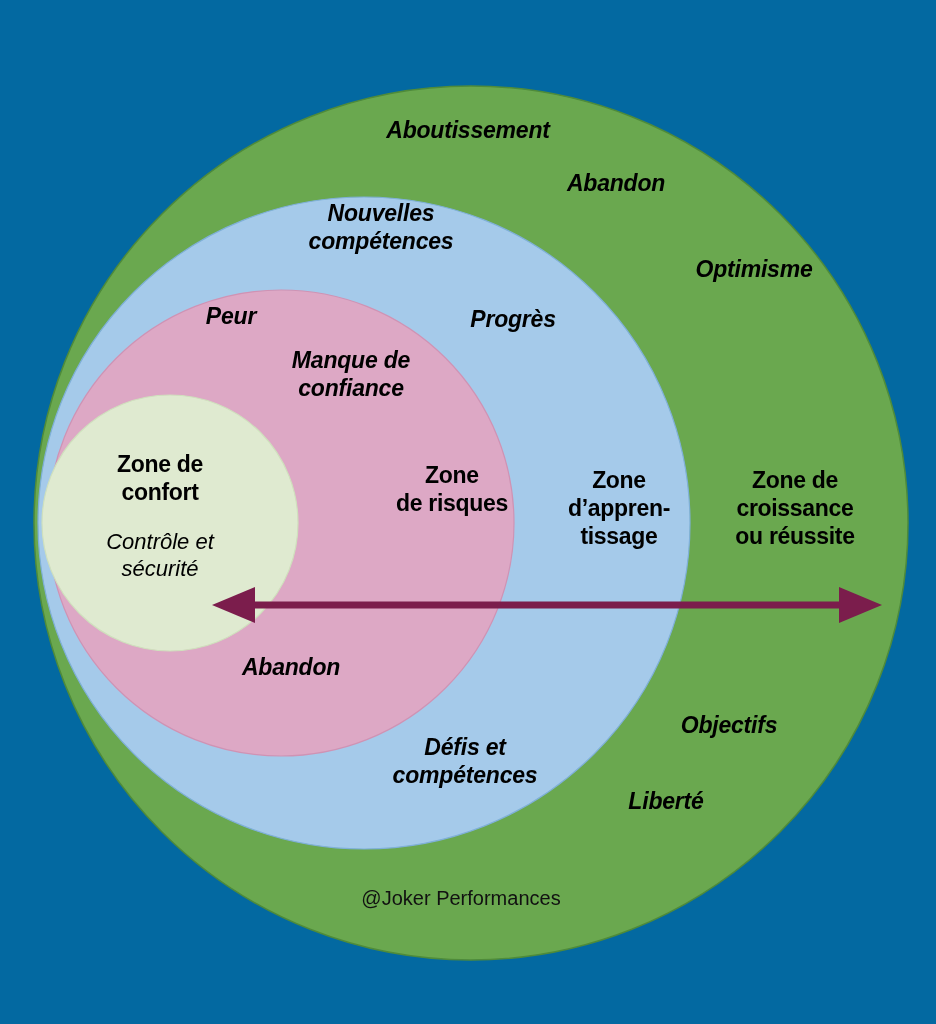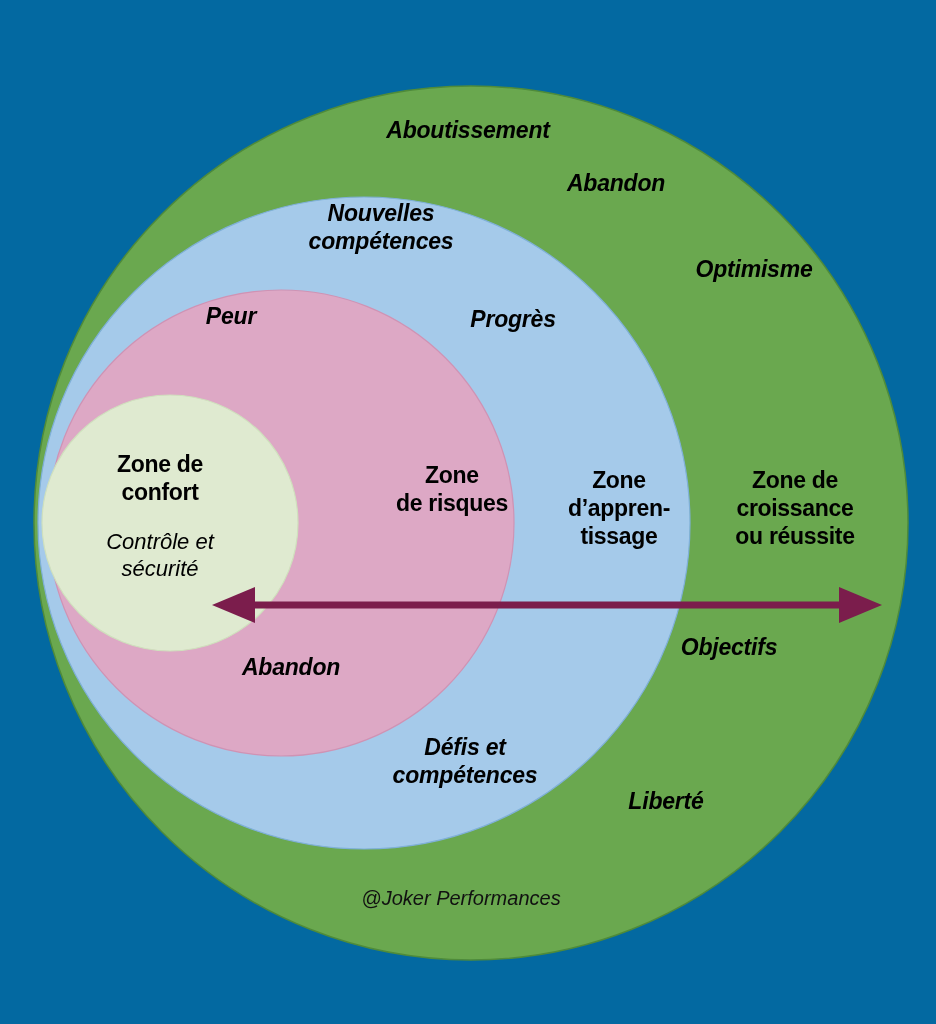--- a/index.html
+++ b/index.html
@@ -56,21 +56,20 @@
   }
   
   .subtitle {
     font-weight: normal;
     font-style: italic;
     font-size: 22px;
     line-height: 1.22;
   }
   
   .credit {
-    font-style: italic;
     font-weight: normal;
     font-size: 20px;
     color: #111111;
   }
 </style>
 </head>
 <body>
 
 <div id="diagram-root">
 
@@ -90,34 +89,36 @@
       <polygon points="882,605 839,587 839,623" fill="#7b1d4c"></polygon>
     </g>
   </svg>
 
   <div class="label keyword" style="left:468px; top:131px;">Aboutissement</div>
 
   <div class="label keyword" style="left:616px; top:184px;">Abandon</div>
 
   <div class="label keyword" style="left:754px; top:270px;">Optimisme</div>
 
-  <div class="label keyword" style="left:729px; top:648px;">Objectifs</div>
+  <div class="label keyword" style="left:729px; top:726px;">Objectifs</div>
 
   <div class="label keyword" style="left:666px; top:802px;">Liberté</div>
 
   <div class="label keyword" style="left:381px; top:228px;">Nouvelles
 compétences</div>
 
   <div class="label keyword" style="left:513px; top:320px;">Progrès</div>
 
   <div class="label keyword" style="left:465px; top:762px;">Défis et
 compétences</div>
 
   <div class="label keyword" style="left:231px; top:317px;">Peur</div>
 
+  <div class="label keyword" style="left:351px; top:375px;">Manque de
+confiance</div>
 
   <div class="label keyword" style="left:291px; top:668px;">Abandon</div>
 
   <div class="label zone-title" style="left:160px; top:478px;">Zone de
 confort</div>
 
   <div class="label subtitle" style="left:160px; top:556px;">Contrôle et
 sécurité</div>
 
   <div class="label zone-title" style="left:452px; top:489px;">Zone

